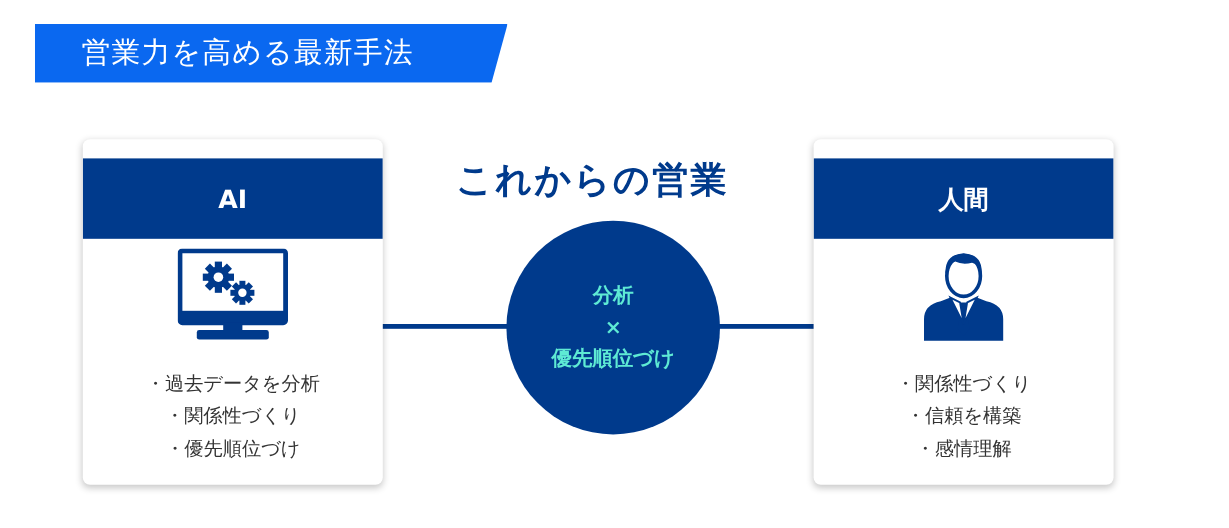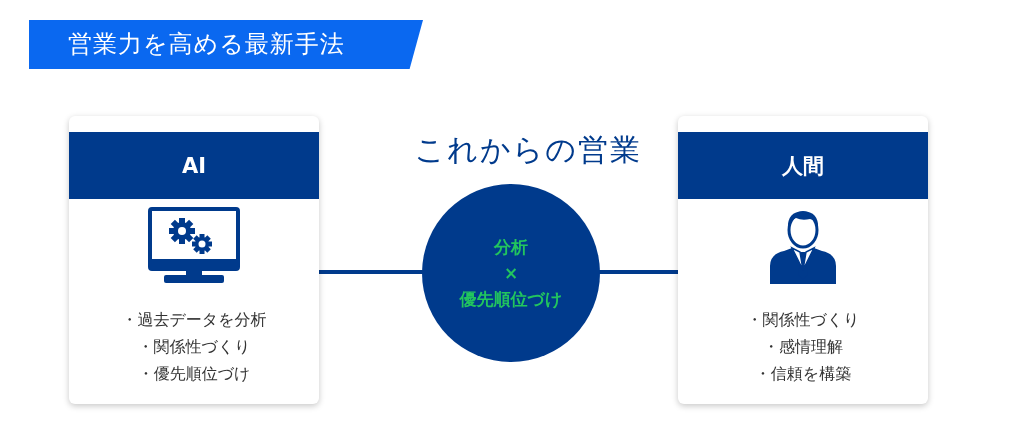--- a/index.html
+++ b/index.html
@@ -33,26 +33,26 @@
   .card-icon {
     position: absolute; left: 50%; transform: translateX(-50%);
   }
   .card-list {
     position: absolute; left: 0; right: 0; top: 190px;
     list-style: none; margin: 0; padding: 0; text-align: center;
     color: #333333; font-size: 16px; font-weight: normal;
   }
   .card-list li { height: 27px; line-height: 27px; }
   .center-title {
-    position: absolute; left: 380px; width: 262px; top: 130px; text-align: right;
-    color: #003a8c; font-size: 30px; font-weight: normal; letter-spacing: 2px;
+    position: absolute; left: 380px; width: 262px; top: 130px; text-align: left;
+    color: #003a8c; font-size: 30px; font-weight: bold; letter-spacing: 2px;
   }
   .circle {
     position: absolute; left: 422px; top: 184px; width: 178px; height: 178px;
-    border-radius: 50%; background: #003a8c; color: #22c55e;
+    border-radius: 50%; background: #003a8c; color: #5eead4;
     display: flex; flex-direction: column; align-items: center; justify-content: center;
     font-size: 17px; font-weight: bold; line-height: 26px;
   }
 </style>
 </head>
 <body>
 
 <div class="banner"></div>
 <div class="banner-text">営業力を高める最新手法</div>
 
@@ -95,22 +95,22 @@
   <svg class="card-icon" style="top:92px;" width="70" height="78" viewBox="0 0 70 78">
     <path d="M2 76 L2 58 Q2 46 16 43 L24 40 L35 62 L46 40 L54 43 Q68 46 68 58 L68 76 Z" fill="#003a8c"></path>
     <path d="M32 44 L38 44 L37 50 L40 66 L35 72 L30 66 L33 50 Z" fill="#003a8c"></path>
     <path d="M24 40 L35 62 L32 44 Z" fill="#ffffff" stroke="#003a8c" stroke-width="1.5"></path>
     <path d="M46 40 L35 62 L38 44 Z" fill="#ffffff" stroke="#003a8c" stroke-width="1.5"></path>
     <ellipse cx="35" cy="22" rx="14" ry="17" fill="#ffffff" stroke="#003a8c" stroke-width="3"></ellipse>
     <path d="M20 20 Q19 4 35 3 Q51 4 50 20 Q48 12 42 11 Q34 13 28 10 Q22 12 20 20 Z" fill="#003a8c"></path>
   </svg>
   <ul class="card-list">
     <li>・関係性づくり</li>
+    <li>・信頼を構築</li>
     <li>・感情理解</li>
-    <li>・信頼を構築</li>
   </ul>
 </div>
 
 <div class="center-title">これからの営業</div>
 
 <div class="circle">
   <span>分析</span>
   <span>×</span>
   <span>優先順位づけ</span>
 </div>

